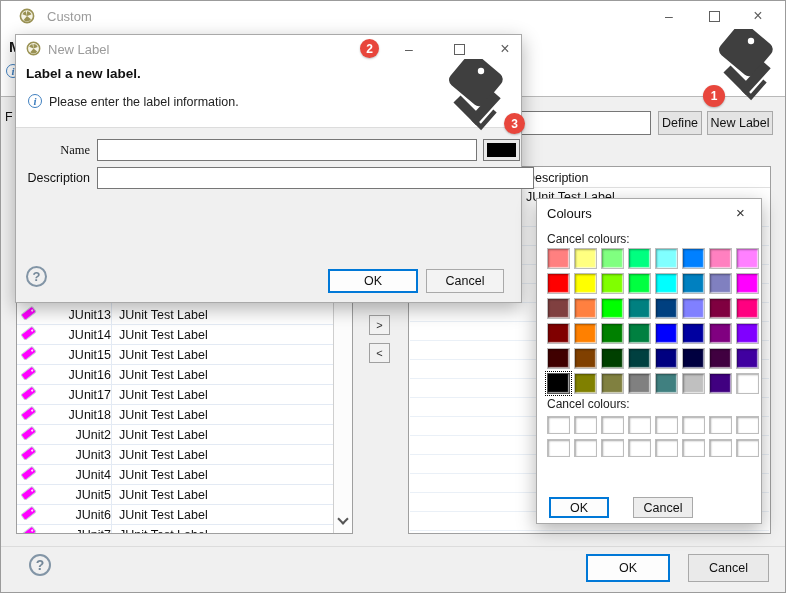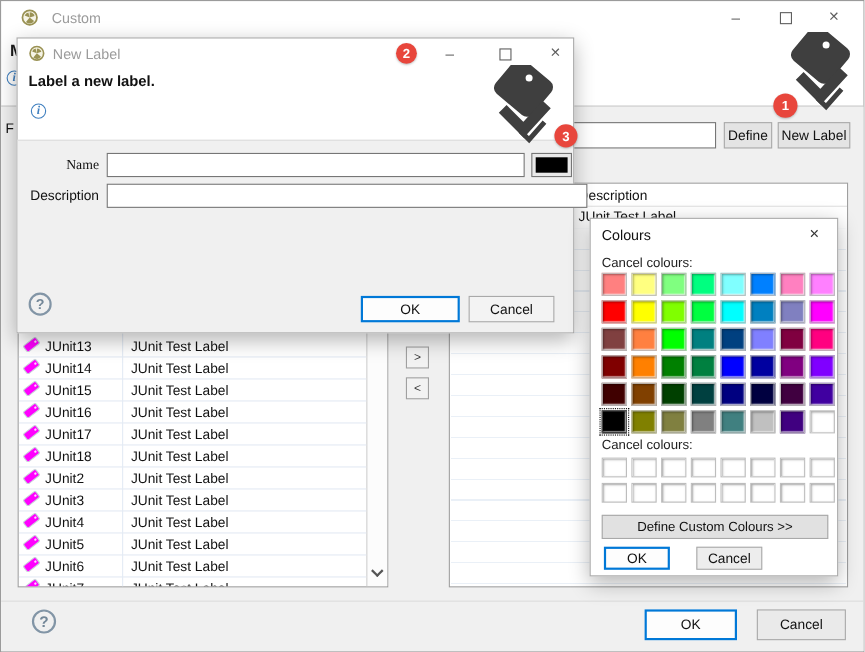--- a/index.html
+++ b/index.html
@@ -105,21 +105,21 @@
     <svg width="66" height="72" viewBox="0 0 66 72">
       <g transform="rotate(40 33 22)">
         <rect x="10" y="1" width="44" height="40" rx="7" fill="#3f3f3f"></rect>
       </g>
       <circle cx="38" cy="12" r="3.2" fill="#fff"></circle>
       <path d="M14 40 L33 59 L54 36" stroke="#3f3f3f" stroke-width="10" fill="none"></path>
       <path d="M30 60 L38 68 L52 52" stroke="#3f3f3f" stroke-width="4.5" fill="none"></path>
     </svg>
   </span>
 
-  <div class="abs panel" style="left:15px;top:165px;width:337px;height:368px;overflow:hidden;">
+  <div class="abs panel" style="left:15px;top:165px;width:337px;height:368px;overflow:hidden;text-align:right;">
     <div class="abs colsep" style="left:94px;top:0;height:368px;"></div>
     <div class="abs scrollcol" style="left:316px;top:0;width:20px;height:366px;">
       <span class="chev abs" style="left:5px;top:348px;"></span>
     </div>
     <div class="abs" id="left-rows" style="left:0;top:138px;width:316px;">
   <div class="lrow">
     <span class="tagicon">
       <svg width="16" height="14" viewBox="0 0 16 14">
         <g transform="rotate(-38 8 7)">
           <rect x="0.5" y="3.5" width="14" height="7" rx="1.5" fill="#FF00FF" stroke="#c9d4da" stroke-width="1"></rect>
@@ -312,20 +312,21 @@
     </span>
     <span class="abs titlebar-text" style="left:32px;top:7px;">New Label</span>
     <span class="abs winctl" style="left:380px;top:3px;">–</span>
     <span class="abs winctl" style="left:430px;top:3px;">
         <span class="maxbox"></span>
       </span>
     <span class="abs winctl" style="left:476px;top:3px;font-size:16px;">×</span>
 
     <div class="abs" style="left:10px;top:31px;font-weight:bold;font-size:13.5px;">Label a new label.</div>
     <span class="abs info-icon" style="left:12px;top:59px;">i</span>
+    <span class="abs" style="left:33px;top:60px;color:#222;">Please enter the label information.</span>
 
     <span class="abs" style="left:427px;top:24px;width:66px;height:72px;z-index:2;">
       <svg width="66" height="72" viewBox="0 0 66 72">
         <g transform="rotate(40 33 22)">
           <rect x="10" y="1" width="44" height="40" rx="7" fill="#3f3f3f"></rect>
         </g>
         <circle cx="38" cy="12" r="3.2" fill="#fff"></circle>
         <path d="M14 40 L33 59 L54 36" stroke="#3f3f3f" stroke-width="10" fill="none"></path>
         <path d="M30 60 L38 68 L52 52" stroke="#3f3f3f" stroke-width="4.5" fill="none"></path>
       </svg>
@@ -422,23 +423,20 @@
         <div class="sw custom" style="background: rgb(255, 255, 255);"></div>
         <div class="sw custom" style="background: rgb(255, 255, 255);"></div>
         <div class="sw custom" style="background: rgb(255, 255, 255);"></div>
         <div class="sw custom" style="background: rgb(255, 255, 255);"></div>
         <div class="sw custom" style="background: rgb(255, 255, 255);"></div>
         <div class="sw custom" style="background: rgb(255, 255, 255);"></div>
         <div class="sw custom" style="background: rgb(255, 255, 255);"></div>
         <div class="sw custom" style="background: rgb(255, 255, 255);"></div>
       </div>
 
-    <div class="abs pushbtn" style="left:10px;top:269px;width:206px;height:22px;background:#e1e1e1;font-size:12px;">
-      <span>Define Custom Colours &gt;&gt;</span>
-    </div>
     <div class="abs pushbtn defbtn" style="left:12px;top:298px;width:60px;height:21px;">
       <span>OK</span>
     </div>
     <div class="abs pushbtn" style="left:96px;top:298px;width:60px;height:21px;background:#ededed;">
       <span>Cancel</span>
     </div>
   </div>
 
   <div class="abs badge" style="left:702px;top:84px;width:22px;height:22px;">1</div>
   <div class="abs badge" style="left:359px;top:38px;width:19px;height:19px;">2</div>

